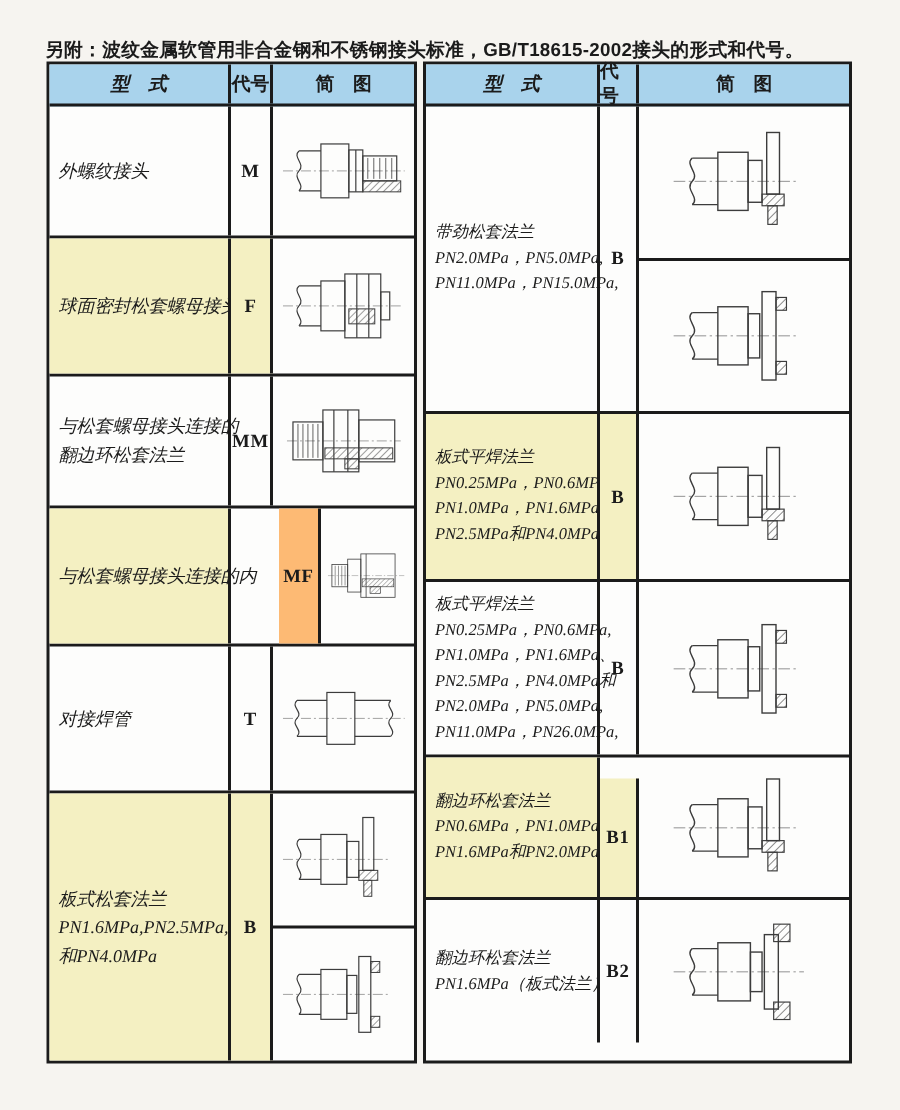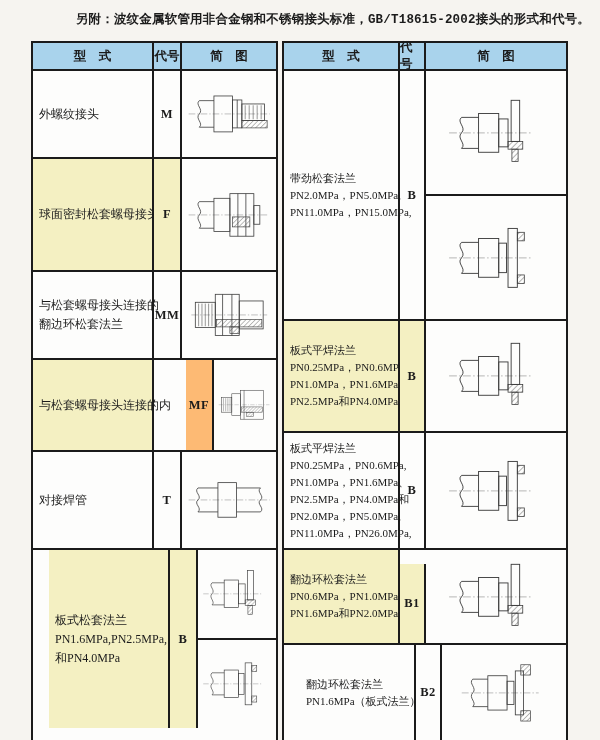--- a/index.html
+++ b/index.html
@@ -9,47 +9,47 @@
   }
   html,body{margin:0;padding:0;}
   body{background:#e9e7e3;}
   .page{
     width:600px;height:740px;position:relative;overflow:hidden;
     background:#f6f4f0;
     font-family:"Liberation Serif","DejaVu Serif",serif;
     color:#1b1b1b;
   }
   .doc-title{
-    position:absolute;left:30px;top:11px;width:560px;
-    font-family:Liberation Mono, monospace;
-    font-weight:bold;font-size:12.5px;letter-spacing:0.2px;text-align:right;
+    position:absolute;left:30px;top:25px;width:560px;
+    font-family:Liberation Sans, sans-serif;
+    font-weight:bold;font-size:12.5px;letter-spacing:0.2px;
   }
   .tables{position:absolute;left:31px;top:41px;display:flex;gap:4px;}
   .tbl{
     background:#fdfdfc;border:2px solid var(--border);
     display:flex;flex-direction:column;box-sizing:border-box;
   }
   .tbl-left{width:247px;}
   .tbl-right{width:286px;}
   .hrow{
     display:flex;height:28px;box-sizing:border-box;
     border-bottom:2px solid var(--border);
     background:var(--header-bg);
     font-family:"Liberation Sans","DejaVu Sans",sans-serif;
     font-weight:bold;font-size:12.5px;
   }
   .hcell{display:flex;align-items:center;justify-content:center;box-sizing:border-box;}
   .cell{box-sizing:border-box;}
-  .cell-type{width:121px;border-right:2px solid var(--border);}
+  .cell-type{width:121px;border-right:2px solid var(--border);font-style:italic;}
   .cell-code{width:28px;border-right:2px solid var(--border);}
   .cell-sketch{flex:1;}
   .tbl-right .cell-type{width:116px;}
   .tbl-right .cell-code{width:26px;}
   .row{display:flex;border-bottom:2px solid var(--border);box-sizing:border-box;}
-  .row:last-child{border-bottom:none;padding-left:16px;}
+  .row:last-child{border-bottom:none;}
   .type-body{
     display:flex;flex-direction:column;justify-content:center;
     padding:4px 2px 4px 6px;height:100%;box-sizing:border-box;
   }
   .tbl-left .type-body{font-size:12px;line-height:19px;}
   .tbl-right .type-body{font-size:11px;line-height:17px;}
   .type-line{white-space:nowrap;}
   .code-body{
     display:flex;align-items:center;justify-content:center;height:100%;
     font-size:12.5px;font-weight:bold;letter-spacing:0.5px;
@@ -199,21 +199,21 @@
             <div class="cell cell-sketch">
               <div class="sketch-body">
                 <div class="subcell">
                   <svg class="diag" viewBox="0 0 130 90">
                     <use href="#sym-male-thread"></use>
                   </svg>
                 </div>
               </div>
             </div>
           </div>
-          <div class="row" style="height: 113px;">
+          <div class="row" style="height: 92px;">
             <div class="cell cell-type" style="background: rgb(244, 240, 194);">
               <div class="type-body">
                 <div class="type-line">球面密封松套螺母接头</div>
               </div>
             </div>
             <div class="cell cell-code" style="background: rgb(244, 240, 194);">
               <div class="code-body">F</div>
             </div>
             <div class="cell cell-sketch">
               <div class="sketch-body">
@@ -312,21 +312,21 @@
         </div>
     </div>
 
     <div class="tbl tbl-right">
       <div class="hrow">
         <div class="cell cell-type hcell">型　式</div>
         <div class="cell cell-code hcell">代号</div>
         <div class="cell cell-sketch hcell">简　图</div>
       </div>
       <div class="rows-container">
-          <div class="row" style="height: 250px;">
+          <div class="row" style="height: 205px;">
             <div class="cell cell-type">
               <div class="type-body">
                 <div class="type-line">带劲松套法兰</div>
                 <div class="type-line">PN2.0MPa，PN5.0MPa,</div>
                 <div class="type-line">PN11.0MPa，PN15.0MPa,</div>
               </div>
             </div>
             <div class="cell cell-code">
               <div class="code-body">B</div>
             </div>

